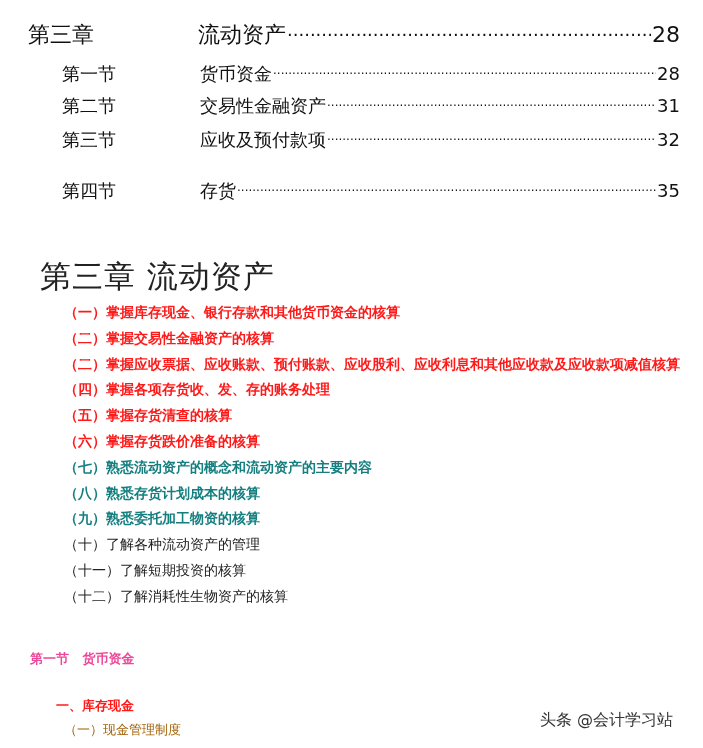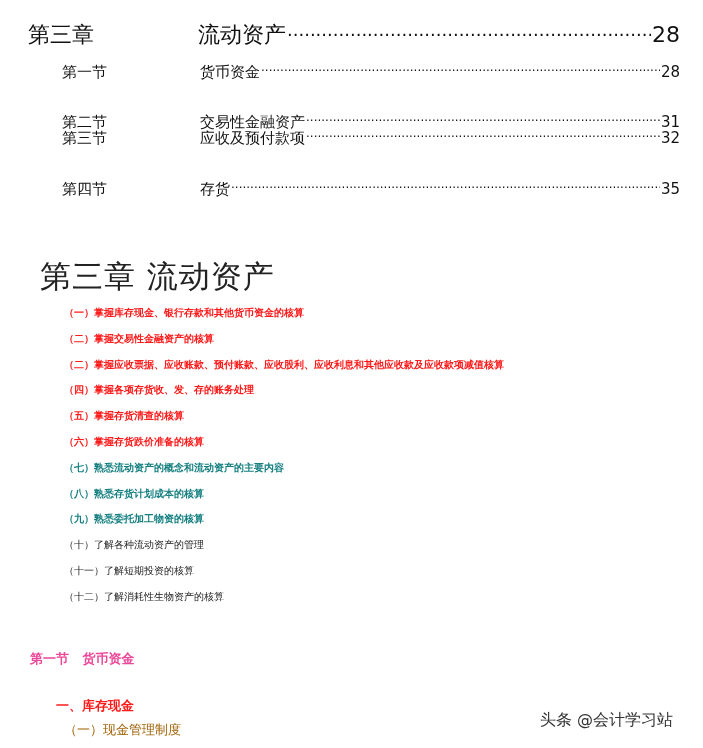--- a/index.html
+++ b/index.html
@@ -46,21 +46,21 @@
       top: 20px;
       font-size: 22px;
       height: 30px;
     }
     .toc-chapter .num { width: 170px; }
     .toc-chapter .leader::before { font-size: 18px; bottom: 2px; }
 
     .toc-section {
       left: 62px;
       width: 618px;
-      font-size: 15px;
+      font-size: 18px;
       height: 26px;
     }
     .toc-section .num { width: 138px; }
     .toc-section .leader::before { font-size: 12px; bottom: 3px; }
 
     .chapter-heading {
       position: absolute;
       left: 28px;
       top: 244px;
       font-family: "DejaVu Serif", "Liberation Serif", serif;
@@ -75,21 +75,21 @@
       position: absolute;
       left: 64px;
       top: 300px;
       margin: 0;
       padding: 0;
       list-style: none;
     }
     .objectives li {
       height: 25.8px;
       line-height: 25.8px;
-      font-size: 10px;
+      font-size: 14px;
       white-space: nowrap;
     }
     .obj-master { color: #ff1a1a; font-weight: bold; }
     .obj-familiar { color: #157f80; font-weight: bold; }
     .obj-know { color: #222222; font-weight: normal; }
 
     .section-heading {
       position: absolute;
       left: 30px;
       top: 650px;
@@ -135,21 +135,21 @@
   <span class="page">28</span>
 </div>
 
 <div class="toc-row toc-section" style="top:62px;">
   <span class="num">第一节</span>
   <span class="title">货币资金</span>
   <span class="leader"></span>
   <span class="page">28</span>
 </div>
 
-<div class="toc-row toc-section" style="top:112px;">
+<div class="toc-row toc-section" style="top:94px;">
   <span class="num">第二节</span>
   <span class="title">交易性金融资产</span>
   <span class="leader"></span>
   <span class="page">31</span>
 </div>
 
 <div class="toc-row toc-section" style="top:128px;">
   <span class="num">第三节</span>
   <span class="title">应收及预付款项</span>
   <span class="leader"></span>

